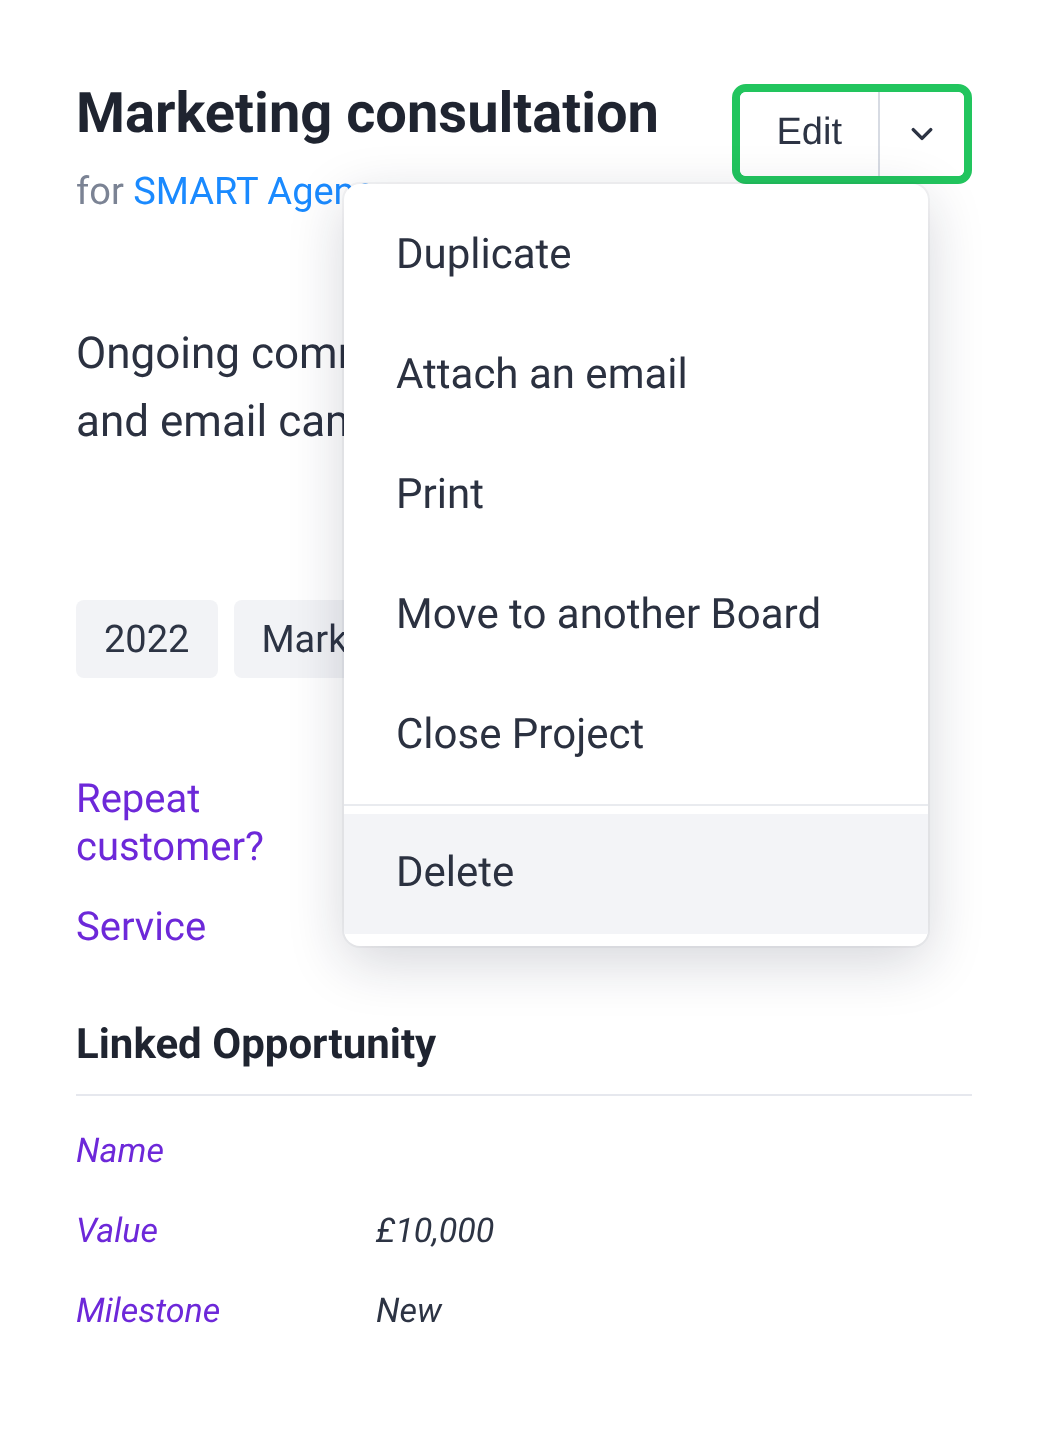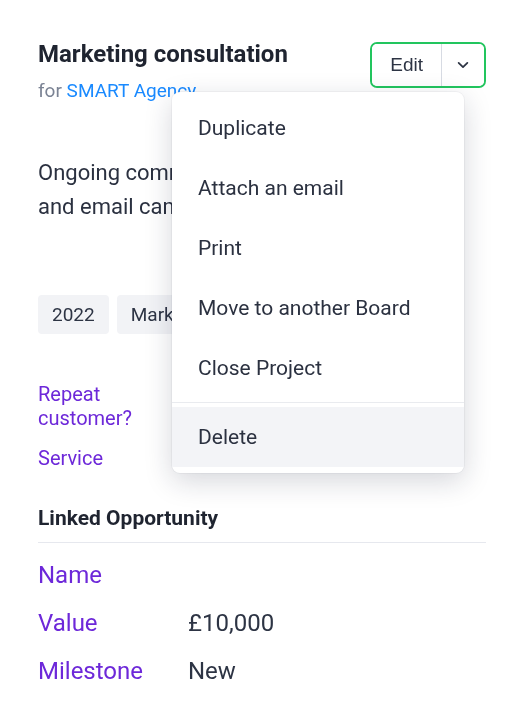--- a/index.html
+++ b/index.html
@@ -12,34 +12,34 @@
       overflow: hidden;
       color: #1f2430;
     }
     .container { padding: 40px 38px 0 38px; }
     .header-row {
       display: flex;
       justify-content: space-between;
       align-items: flex-start;
     }
     .title {
-      font-size: 24px;
+      font-size: 28px;
       font-weight: 700;
       color: #1f2430;
       line-height: 1.2;
     }
     .subtitle {
       margin-top: 10px;
       font-size: 19px;
       color: #7b8394;
     }
     .subtitle .link { color: #1a8aff; text-decoration: none; }
     .btn-group {
       display: flex;
-      border: 2px solid #22c55e;
+      border: 4px solid #22c55e;
       border-radius: 7px;
       overflow: hidden;
       flex-shrink: 0;
       margin-top: 2px;
     }
     .btn-edit {
       padding: 10px 18px;
       font-size: 19px;
       color: #2d3444;
       background: #fff;
@@ -85,21 +85,22 @@
     .section-title {
       margin-top: 36px;
       font-size: 21px;
       font-weight: 700;
       color: #1f2430;
       padding-bottom: 12px;
       border-bottom: 1px solid #e6e8ee;
     }
     .linked {
       margin-top: 18px;
-      font-size: 24px;
+      font-size: 17px;
+      font-style: italic;
     }
     .linked .field-row { margin-bottom: 20px; }
     
     .dropdown {
       position: absolute;
       top: 92px;
       left: 172px;
       width: 292px;
       background: #fff;
       border-radius: 8px;

